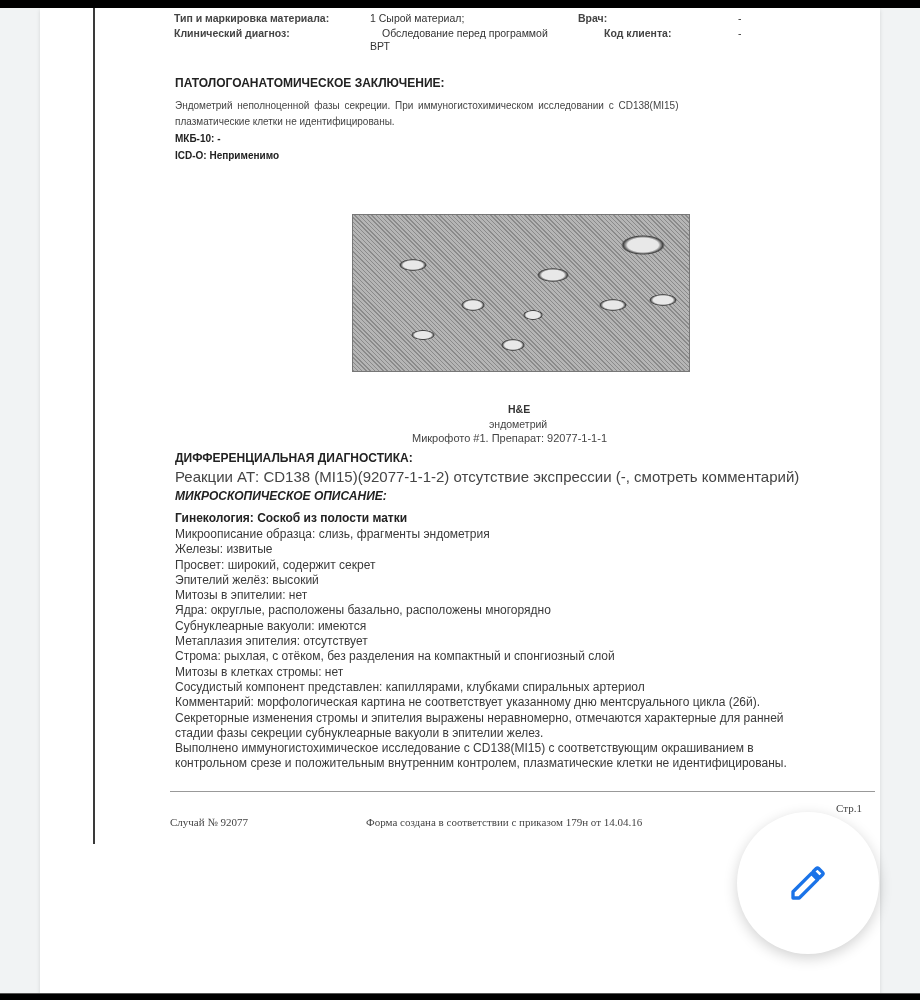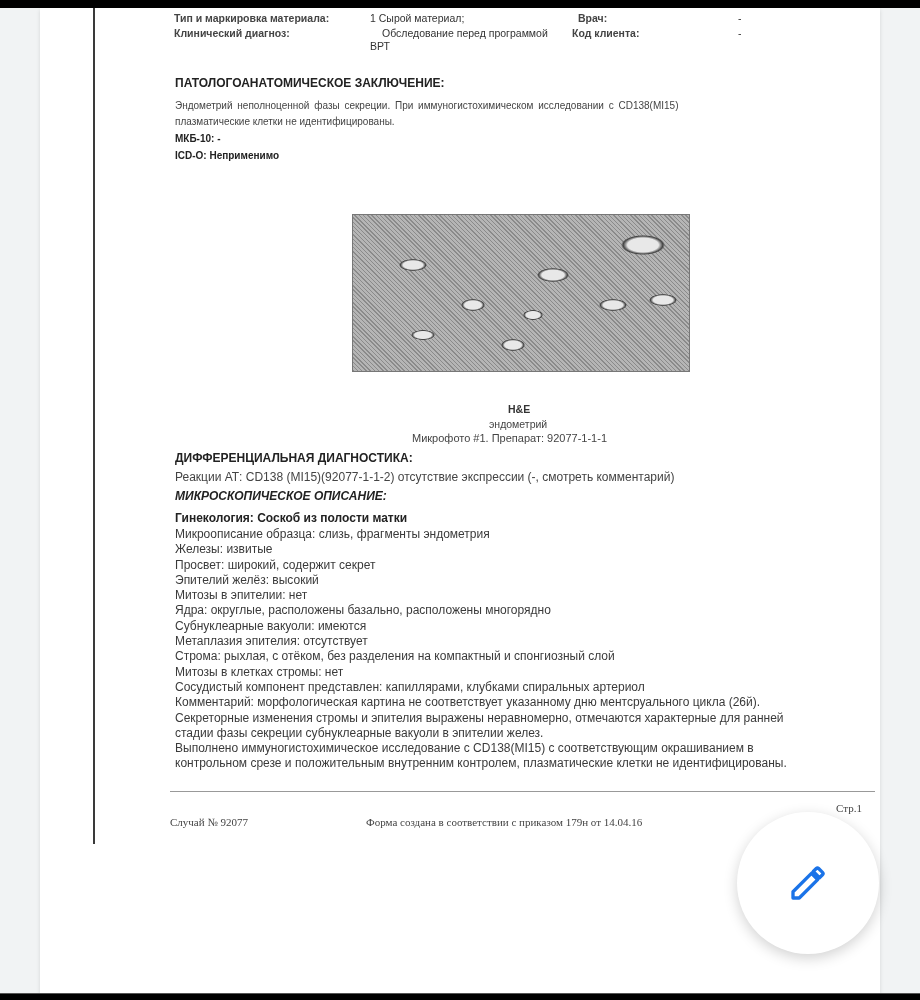--- a/index.html
+++ b/index.html
@@ -58,36 +58,36 @@
   <div class="scan-edge"></div>
 
   <div class="abs meta b" style="left:134px; top:4px;">Тип и маркировка материала:</div>
   <div class="abs meta" style="left:330px; top:4px;">1 Сырой материал;</div>
   <div class="abs meta b" style="left:538px; top:4px;">Врач:</div>
   <div class="abs meta" style="left:698px; top:4px;">-</div>
 
   <div class="abs meta b" style="left:134px; top:19px;">Клинический диагноз:</div>
   <div class="abs meta" style="left:330px; top:19px;margin-left:12px;">Обследование перед программой</div>
   <div class="abs meta" style="left:330px; top:32px;">ВРТ</div>
-  <div class="abs meta b" style="left:532px; top:19px;">Код клиента:</div>
+  <div class="abs meta b" style="left:564px; top:19px;">Код клиента:</div>
   <div class="abs meta" style="left:698px; top:19px;">-</div>
 
   <div class="abs h" style="left:135px; top:68px;">ПАТОЛОГОАНАТОМИЧЕСКОЕ ЗАКЛЮЧЕНИЕ:</div>
   <div class="abs t" style="left:135px; top:90px; word-spacing:2px;">Эндометрий неполноценной фазы секреции. При иммуногистохимическом исследовании с CD138(MI15)</div>
   <div class="abs t" style="left:135px; top:106px;">плазматические клетки не идентифицированы.</div>
   <div class="abs t tb" style="left:135px; top:123px;">МКБ-10: -</div>
   <div class="abs t tb" style="left:135px; top:140px;">ICD-O: Неприменимо</div>
 
   <div class="micro"></div>
   <div class="abs" style="left:468px; top:395px; font-size:10.5px; font-weight:bold; color:#333;">H&amp;E</div>
   <div class="abs" style="left:449px; top:410px; font-size:10.5px; color:#444;">эндометрий</div>
   <div class="abs" style="left:372px; top:424px; font-size:11px; color:#444;">Микрофото #1. Препарат: 92077-1-1-1</div>
 
   <div class="abs h" style="left:135px; top:443px;">ДИФФЕРЕНЦИАЛЬНАЯ ДИАГНОСТИКА:</div>
-  <div class="abs t" style="left:135px; top:461px; font-size:12px;">Реакции АТ: CD138 (MI15)(92077-1-1-2) отсутствие экспрессии (-, смотреть комментарий)</div>
+  <div class="abs t" style="left:135px; top:461px; font-size:15px;">Реакции АТ: CD138 (MI15)(92077-1-1-2) отсутствие экспрессии (-, смотреть комментарий)</div>
 
   <div class="abs h" style="left:135px; top:481px;font-style:italic;">МИКРОСКОПИЧЕСКОЕ ОПИСАНИЕ:</div>
   <div class="abs" style="left:135px; top:503px; font-size:12px; font-weight:bold; color:#222;">Гинекология: Соскоб из полости матки</div>
   <div class="list" style="top:519px;">
     <div>Микроописание образца: слизь, фрагменты эндометрия</div>
     <div>Железы: извитые</div>
     <div>Просвет: широкий, содержит секрет</div>
     <div>Эпителий желёз: высокий</div>
     <div>Митозы в эпителии: нет</div>
     <div>Ядра: округлые, расположены базально, расположены многорядно</div>

